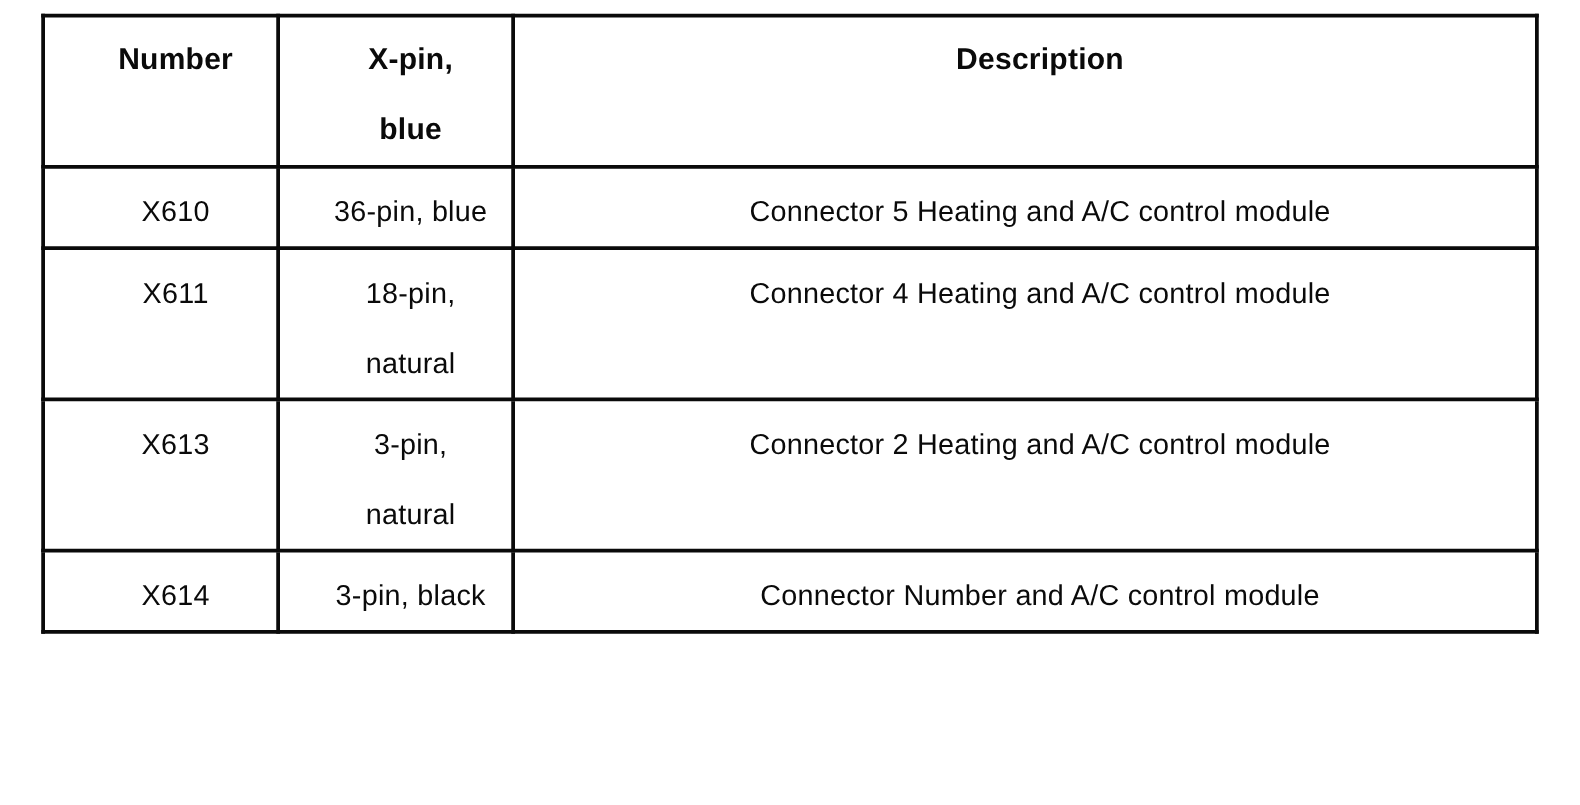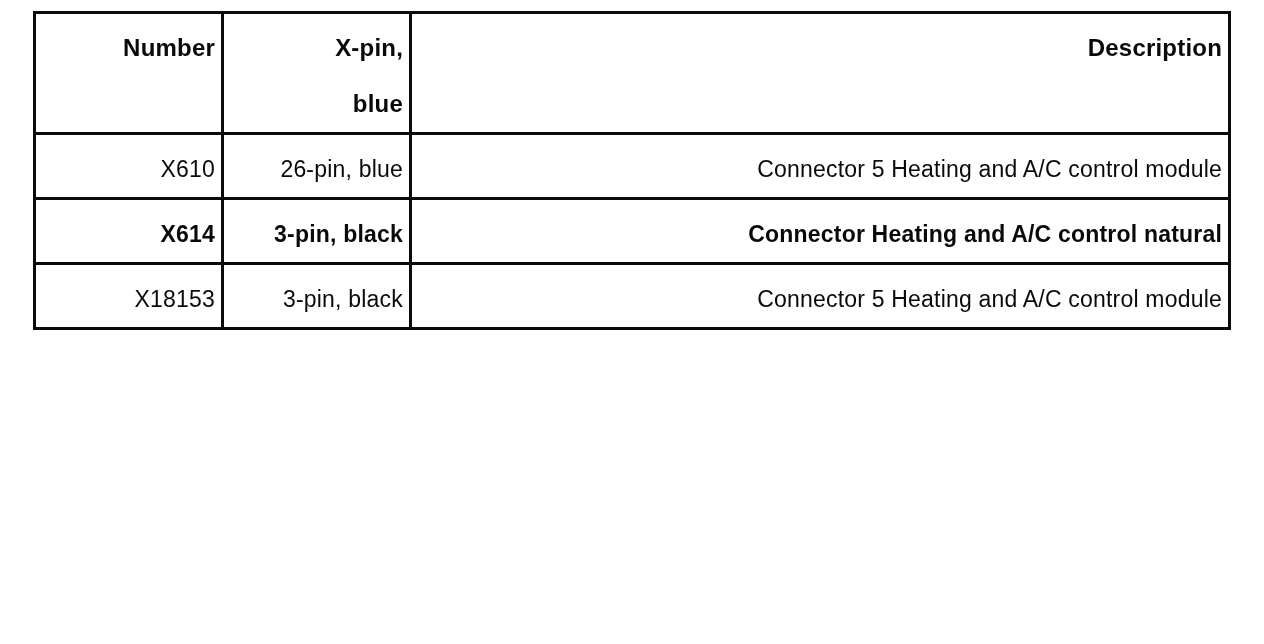--- a/index.html
+++ b/index.html
@@ -31,39 +31,39 @@
   }
 
   table.connector-table col.c-number { width: 188px; }
   table.connector-table col.c-pin    { width: 188px; }
   table.connector-table col.c-desc   { width: auto;  }
 
   table.connector-table th,
   table.connector-table td {
     border: 3px solid #0a0a0a;
     vertical-align: top;
-    text-align: right;
+    text-align: center;
     padding: 6px 6px 0 30px;
     white-space: pre-line;
     line-height: 56px;
     font-size: 23px;
     letter-spacing: 0.2px;
     overflow: hidden;
   }
 
   table.connector-table th {
     font-weight: bold;
     font-size: 24px;
   }
 
   
   tr.row-header  { height: 119px; }
   tr.row-single  { height: 61px; padding-left: 29px;  }
   tr.row-double  { height: 118px; }
-  tr.row-single2 { height: 62px; font-weight: bold;  }
+  tr.row-single2 { height: 62px;  }
   tr.row-single3 { height: 65px;  }
 
   
   table.connector-table tr td { border-top-width: 3px; }
 </style>
 </head>
 <body>
 
 <div class="page">
 
@@ -79,34 +79,41 @@
         <th>Number</th>
         <th>X-pin,
 blue</th>
         <th>Description</th>
       </tr>
     </thead>
 
     <tbody>
       <tr class="row-single">
         <td>X610</td>
-        <td>26-pin, blue</td>
+        <td>36-pin, blue</td>
         <td>Connector 5 Heating and A/C control module</td>
       </tr>
 
+      <tr class="row-double">
+        <td>X611</td>
+        <td>18-pin,
+natural</td>
+        <td>Connector 4 Heating and A/C control module</td>
+      </tr>
 
+      <tr class="row-double">
+        <td>X613</td>
+        <td>3-pin,
+natural</td>
+        <td>Connector 2 Heating and A/C control module</td>
+      </tr>
 
       <tr class="row-single2">
         <td>X614</td>
         <td>3-pin, black</td>
-        <td>Connector Heating and A/C control natural</td>
+        <td>Connector Number and A/C control module</td>
       </tr>
 
-      <tr class="row-single3">
-        <td>X18153</td>
-        <td>3-pin, black</td>
-        <td>Connector 5 Heating and A/C control module</td>
-      </tr>
 
     </tbody>
   </table>
 
 </div>
 
 </body></html>

